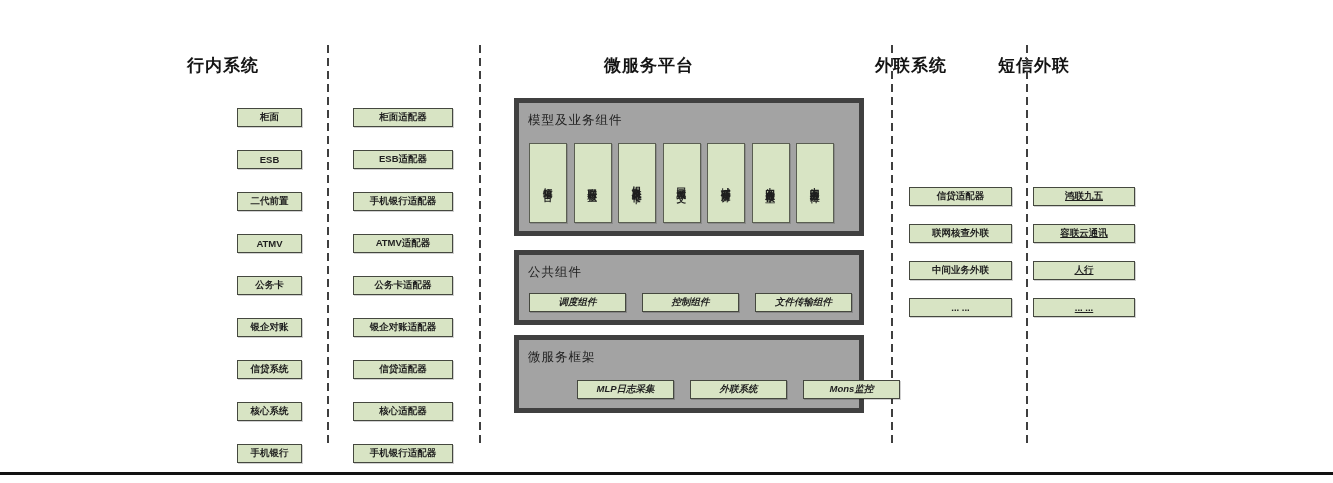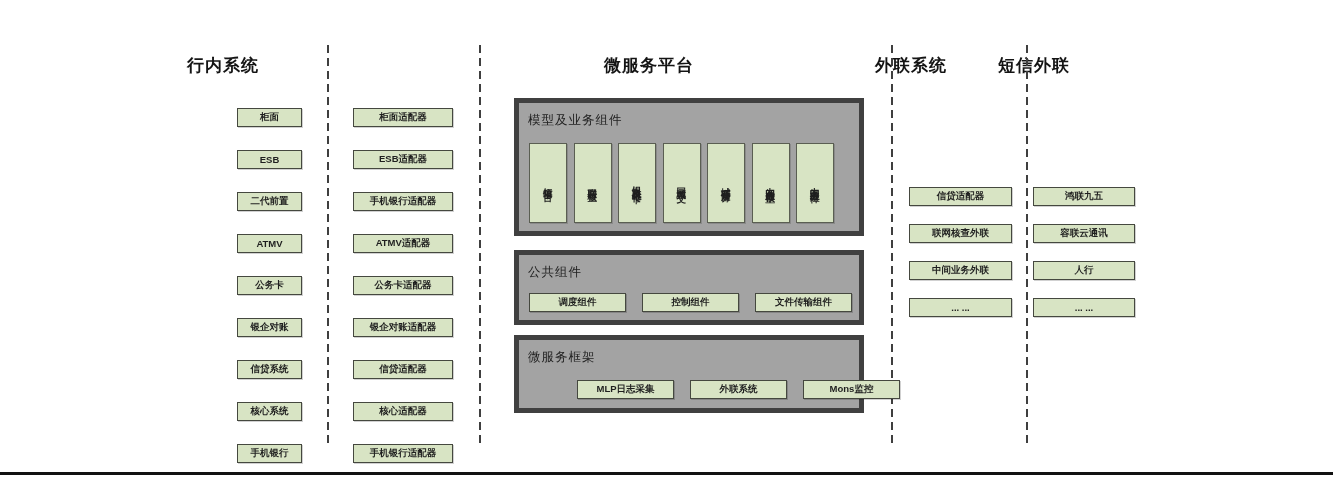--- a/index.html
+++ b/index.html
@@ -37,21 +37,21 @@
     box-sizing:border-box;width:38px;height:80px;flex:0 0 38px;
     background:#d8e4c4;border:1px solid #5a5e52;
     box-shadow:1px 1px 0 rgba(0,0,0,0.15);
     display:flex;align-items:center;justify-content:center;
   }
   .vbox span{
     writing-mode:vertical-rl;text-orientation:upright;
     font-size:9.5px;font-weight:bold;letter-spacing:1.5px;color:#1f1f1f;line-height:1;
   }
   .hrow{position:absolute;left:10px;display:flex;flex-direction:row;gap:16px;}
-  .hrow .gbox{width:97px;flex:0 0 auto;}
+  .hrow .gbox{width:97px;flex:0 0 auto;font-style:italic;}
   .bottom-rule{position:absolute;left:0;top:472px;width:1333px;height:3px;background:#111111;}
 </style>
 </head>
 <body>
 
 <div class="canvas">
 
   <div class="col-header" style="left:187px;">行内系统</div>
   <div class="col-header" style="left:604px;">微服务平台</div>
   <div class="col-header" style="left:875px;">外联系统</div>
@@ -133,21 +133,21 @@
     </div>
   </div>
 
   <div class="stack stack-37" style="left:909px;top:187px;width:103px;">
     <div class="gbox">信贷适配器</div>
     <div class="gbox">联网核查外联</div>
     <div class="gbox">中间业务外联</div>
     <div class="gbox">... ...</div>
   </div>
 
-  <div class="stack stack-37" style="left:1033px;top:187px;width:102px;">
+  <div class="stack stack-37" style="left:1033px;top:187px;width:102px;text-decoration:underline;">
     <div class="gbox">鸿联九五</div>
     <div class="gbox">容联云通讯</div>
     <div class="gbox">人行</div>
     <div class="gbox">... ...</div>
   </div>
 
   <div class="bottom-rule"></div>
 
 </div>
 

